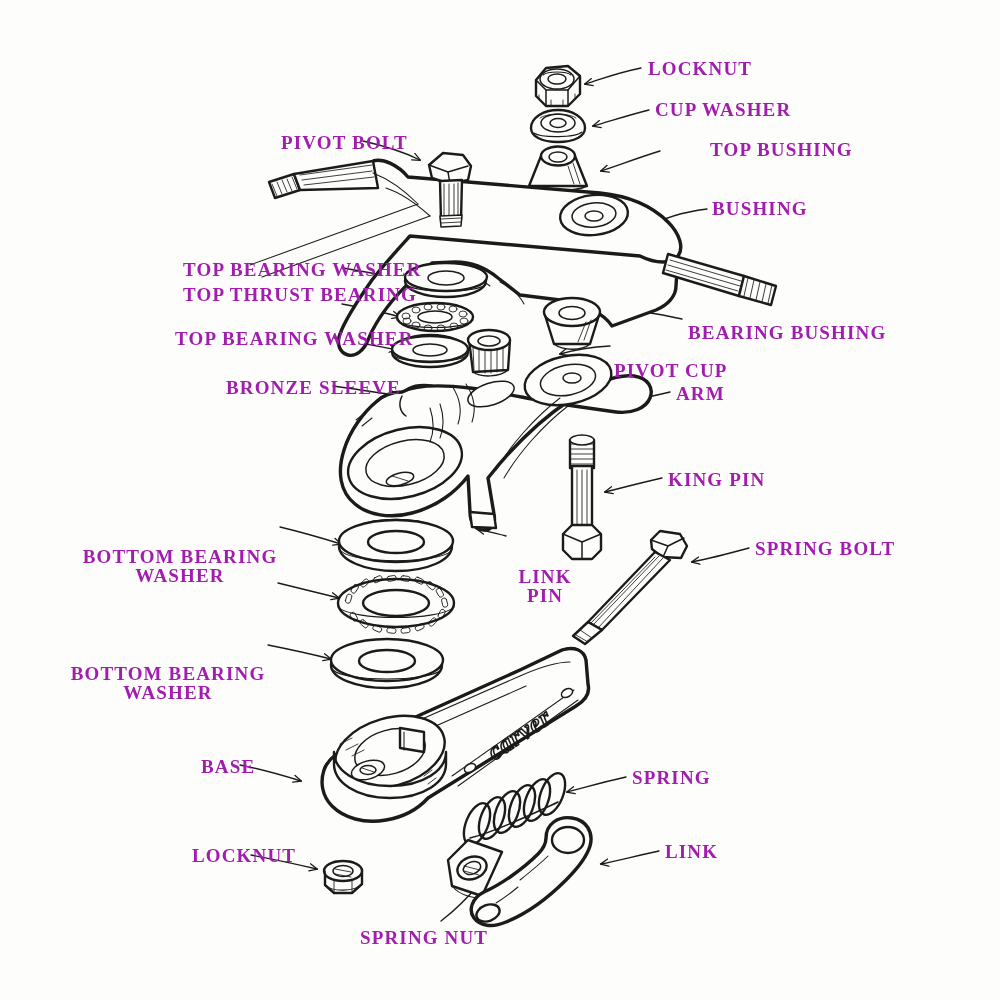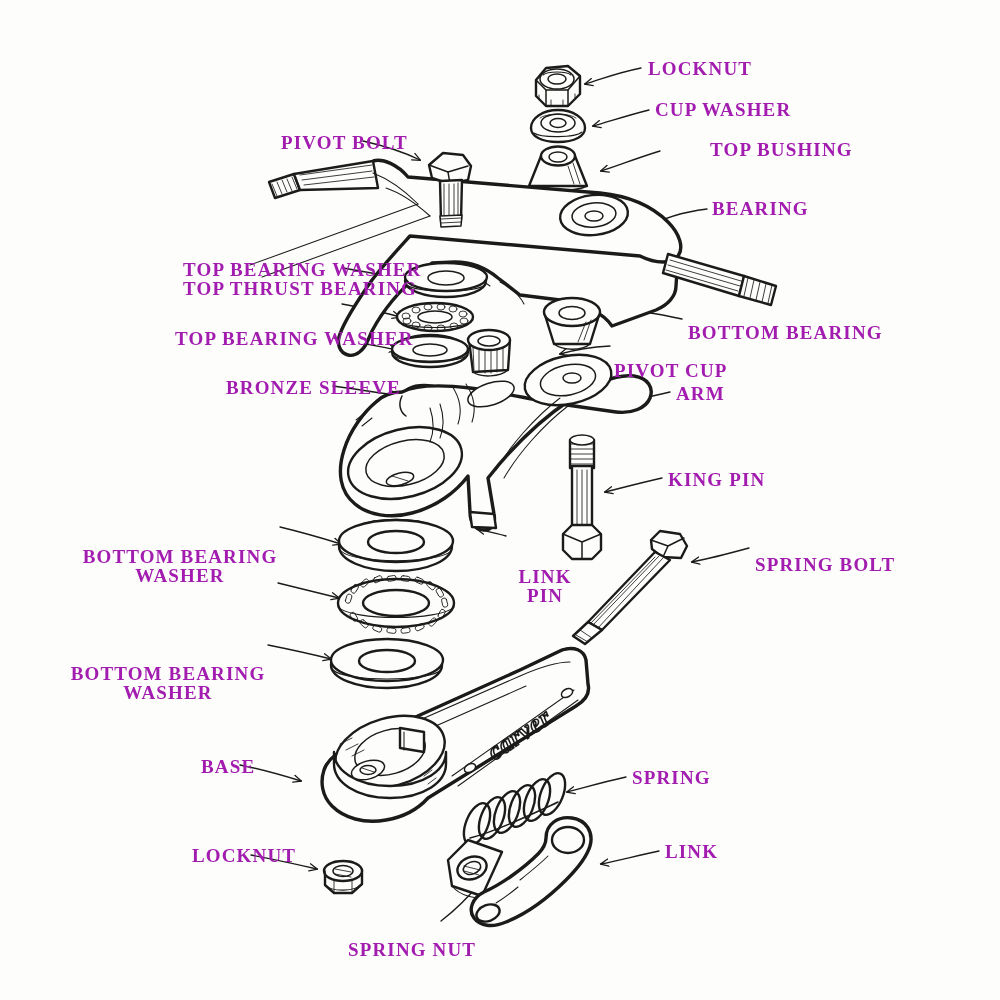--- a/index.html
+++ b/index.html
@@ -417,33 +417,33 @@
       <path class="s w1" d="M325,871 L325,885 M362,870 L362,884"></path>
       <path class="s hair" d="M334,880 L334,893 M352,880 L352,893"></path>
       <path class="s thin" d="M325,885 C332,892 355,892 362,884"></path>
     </g>
 
   </svg>
 
   <div class="lbl" style="left:648px;top:60px;">LOCKNUT</div>
   <div class="lbl" style="left:655px;top:101px;">CUP WASHER</div>
   <div class="lbl" style="left:698px;top:141px;margin-left:12px;">TOP BUSHING</div>
-  <div class="lbl" style="left:712px;top:200px;">BEARING</div>
+  <div class="lbl" style="left:712px;top:200px;">BUSHING</div>
   <div class="lbl" style="left:281px;top:134px;">PIVOT BOLT</div>
   <div class="lbl" style="left:183px;top:261px;">TOP BEARING WASHER</div>
-  <div class="lbl" style="left:183px;top:280px;">TOP THRUST BEARING</div>
+  <div class="lbl" style="left:183px;top:286px;">TOP THRUST BEARING</div>
   <div class="lbl" style="left:175px;top:330px;">TOP BEARING WASHER</div>
   <div class="lbl" style="left:226px;top:379px;">BRONZE SLEEVE</div>
-  <div class="lbl" style="left:688px;top:324px;">BOTTOM BEARING</div>
+  <div class="lbl" style="left:688px;top:324px;">BEARING BUSHING</div>
   <div class="lbl" style="left:614px;top:344px;margin-top:18px;">PIVOT CUP</div>
   <div class="lbl" style="left:676px;top:385px;">ARM</div>
   <div class="lbl" style="left:668px;top:471px;">KING PIN</div>
   <div class="lbl two ct" style="left:80px;top:508px;width:200px;">BOTTOM BEARING WASHER</div>
   <div class="lbl two ct" style="left:68px;top:625px;width:200px;">BOTTOM BEARING WASHER</div>
   <div class="lbl two ct" style="left:514px;top:528px;width:62px;text-align:center;">LINK PIN</div>
-  <div class="lbl" style="left:755px;top:540px;margin-top:16px;">SPRING BOLT</div>
+  <div class="lbl" style="left:755px;top:540px;">SPRING BOLT</div>
   <div class="lbl" style="left:201px;top:758px;">BASE</div>
   <div class="lbl" style="left:632px;top:769px;">SPRING</div>
   <div class="lbl" style="left:665px;top:843px;">LINK</div>
   <div class="lbl" style="left:192px;top:847px;">LOCKNUT</div>
-  <div class="lbl" style="left:348px;top:929px;margin-top:12px;">SPRING NUT</div>
+  <div class="lbl" style="left:360px;top:929px;">SPRING NUT</div>
 
 </div>
 
 </body></html>

